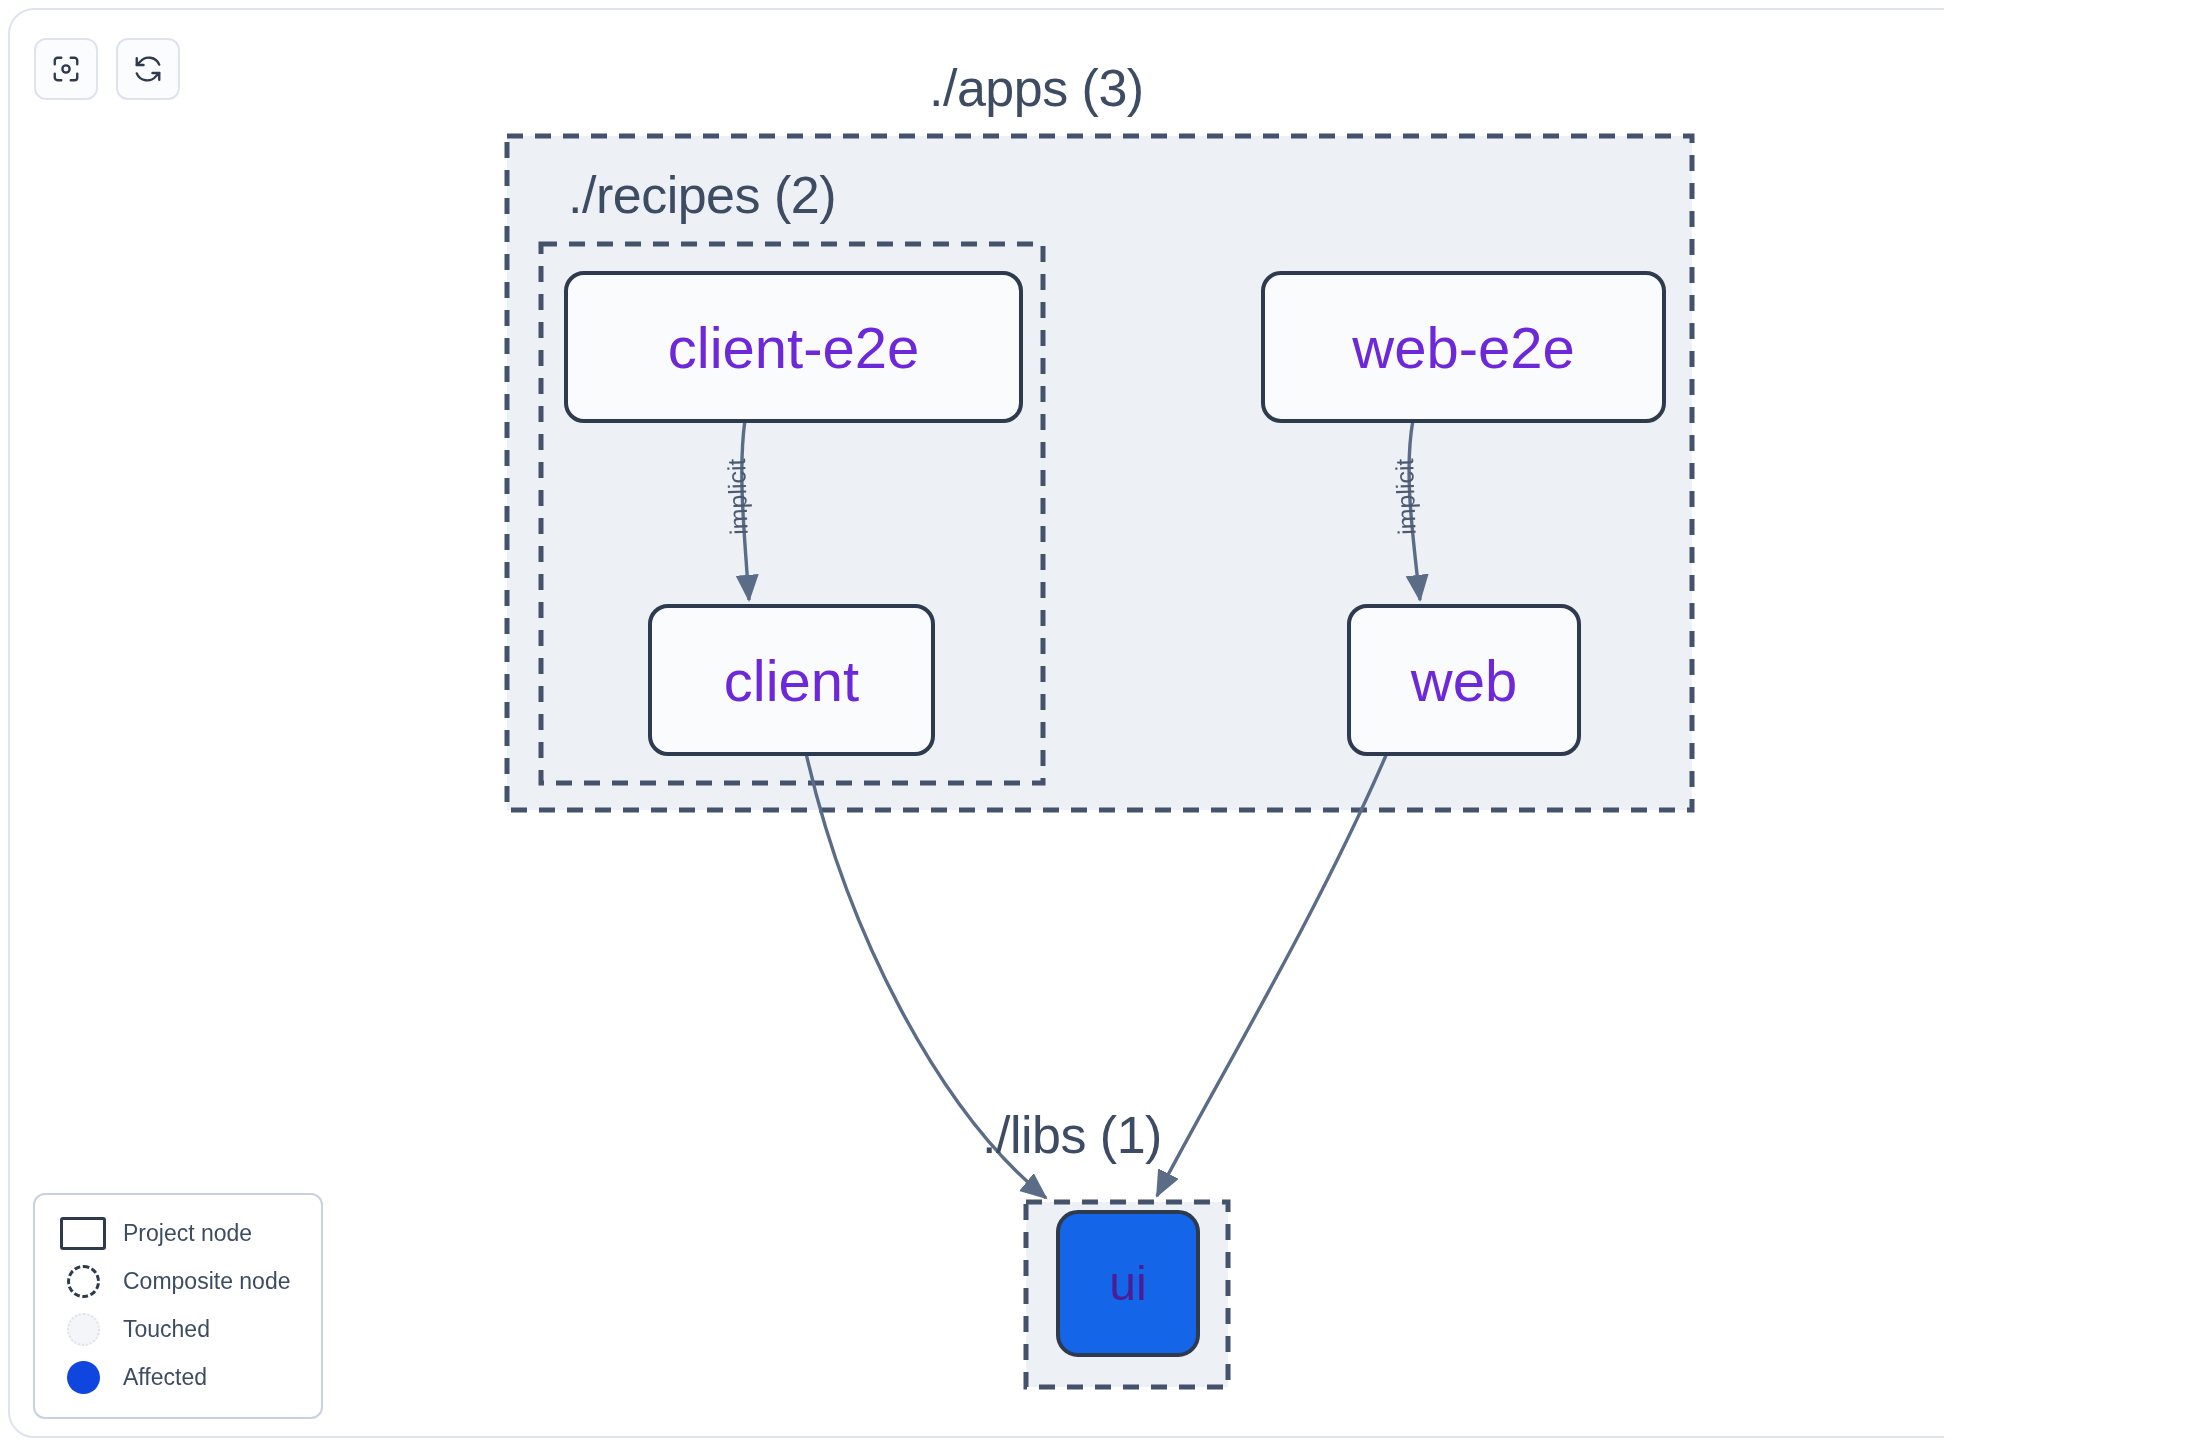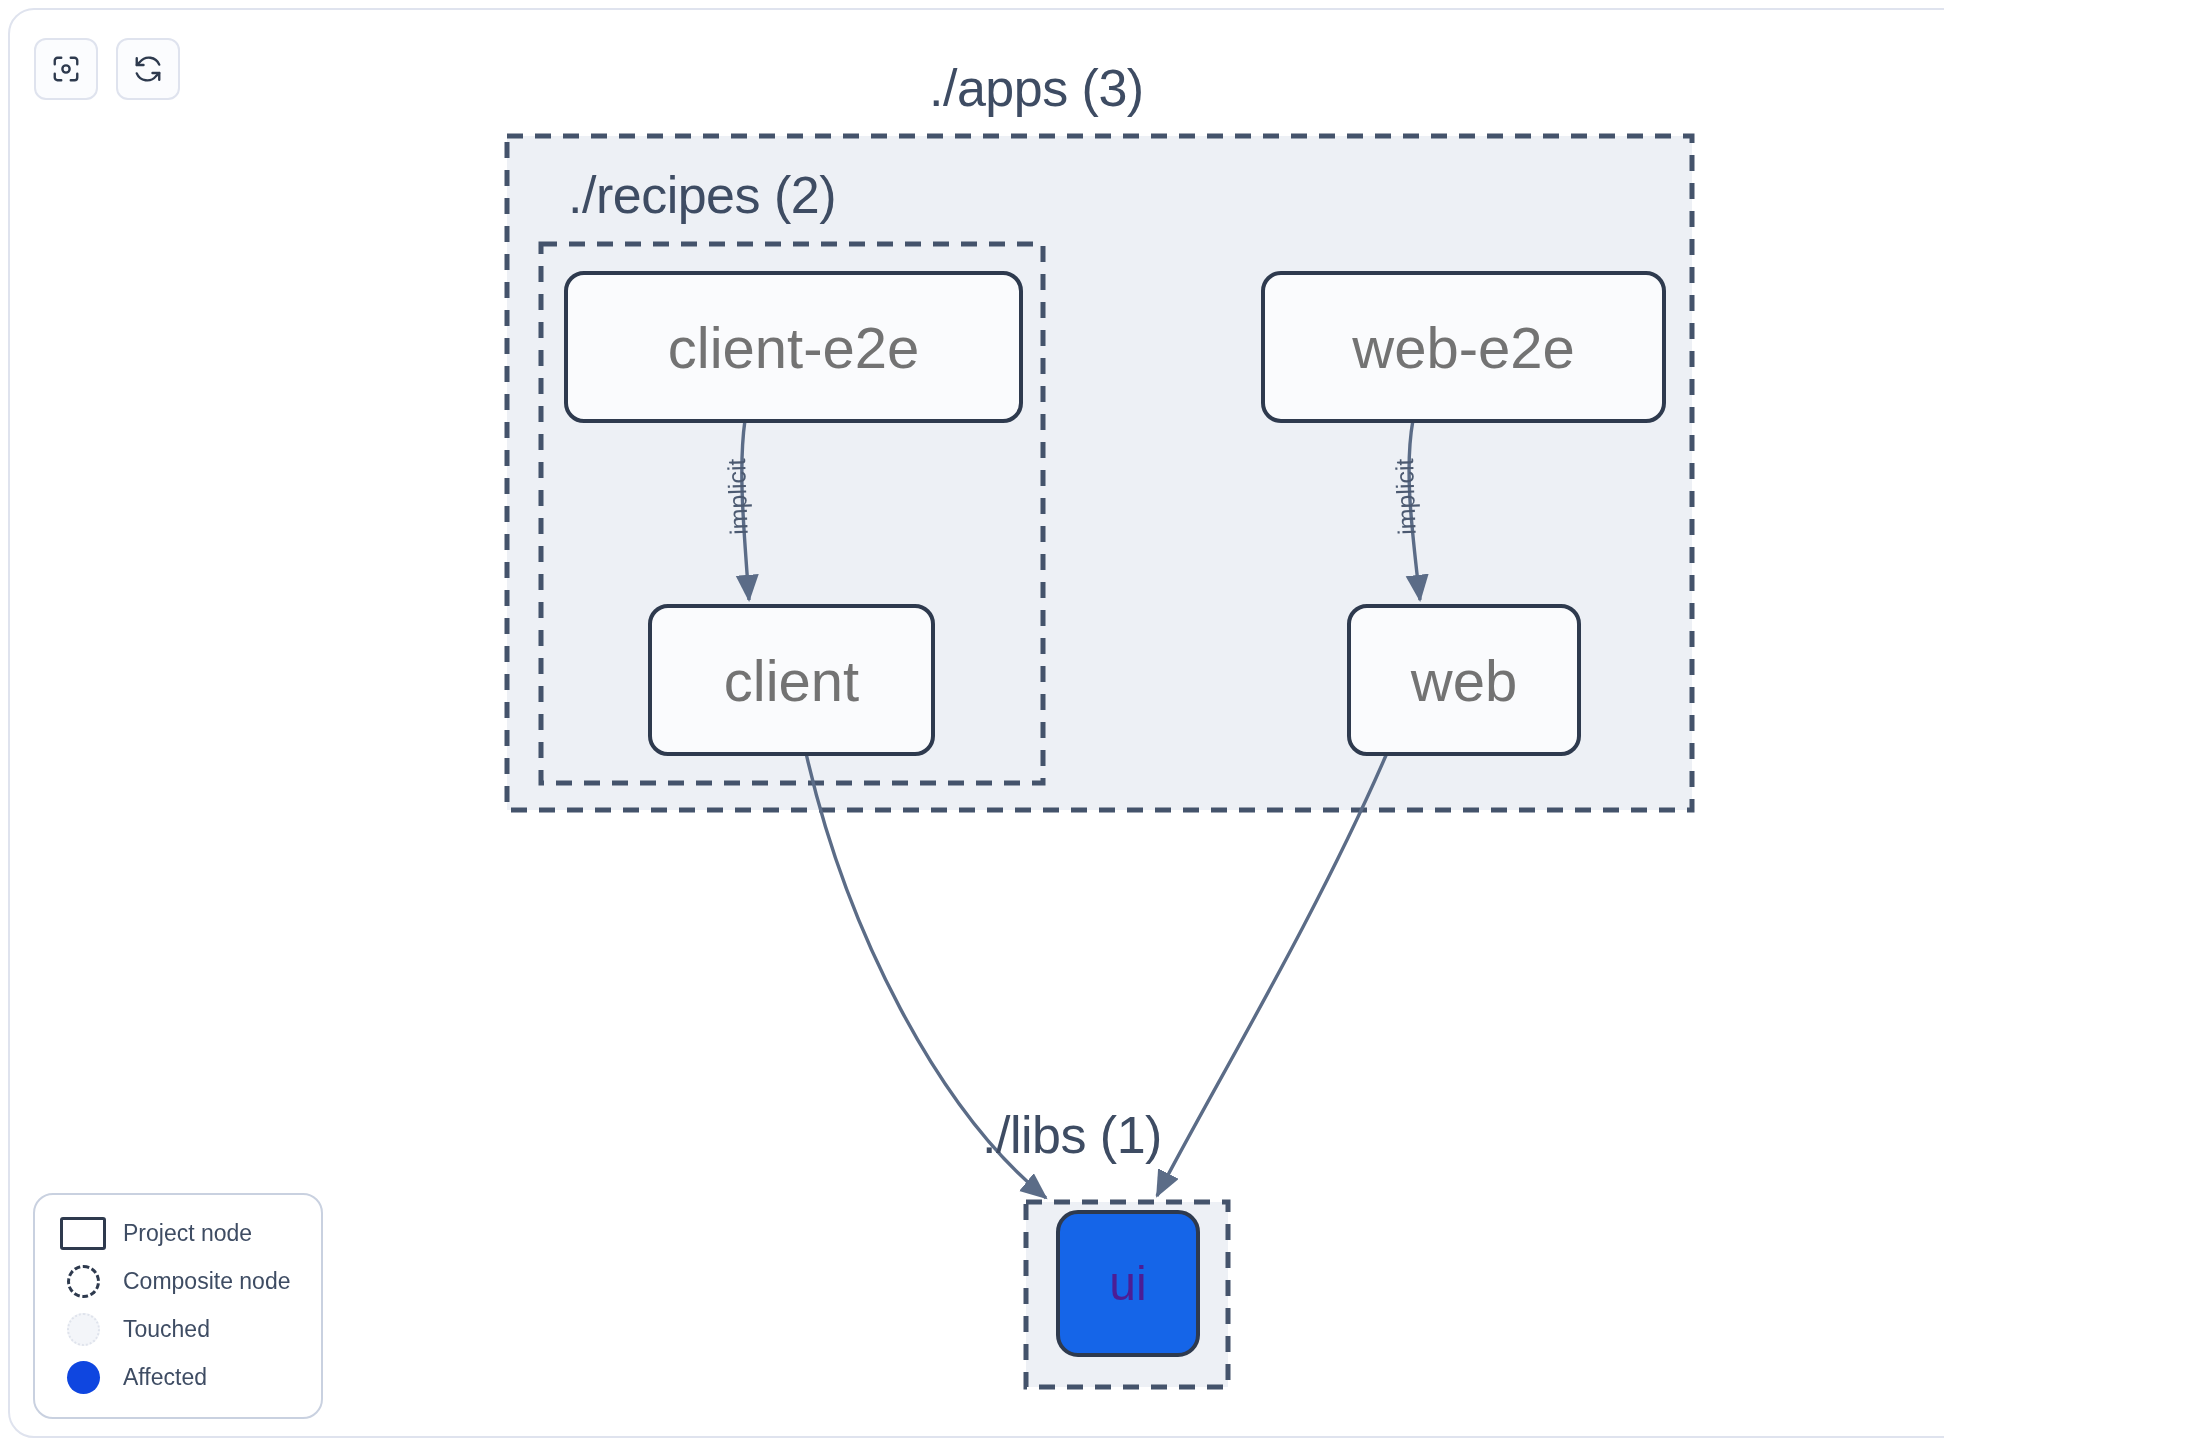--- a/index.html
+++ b/index.html
@@ -70,21 +70,21 @@
     color: #3e4c63;
     white-space: nowrap;
     z-index: 25;
     letter-spacing: -0.5px;
   }
 
   
   .node-label {
     position: absolute;
     font-family: "Liberation Sans", sans-serif;
-    color: #737373;
+    color: #6d28d9;
     white-space: nowrap;
     z-index: 26;
     display: flex;
     align-items: center;
     justify-content: center;
     pointer-events: none;
   }
   .node-label.big  { font-size: 58px; }
   .node-label.blue { color: #4c1d95; font-size: 48px; }
 
@@ -99,21 +99,21 @@
     transform-origin: 0 0;
   }
 
   
   .legend {
     position: absolute;
     left: 33px;
     top: 1193px;
     width: 290px;
     border: 2px solid #c9d1e0;
-    border-radius: 20px;
+    border-radius: 12px;
     background: #ffffff;
     padding: 14px 18px 16px 18px;
     box-sizing: border-box;
     z-index: 40;
   }
   .legend-row {
     display: flex;
     align-items: center;
     height: 48px;
   }

